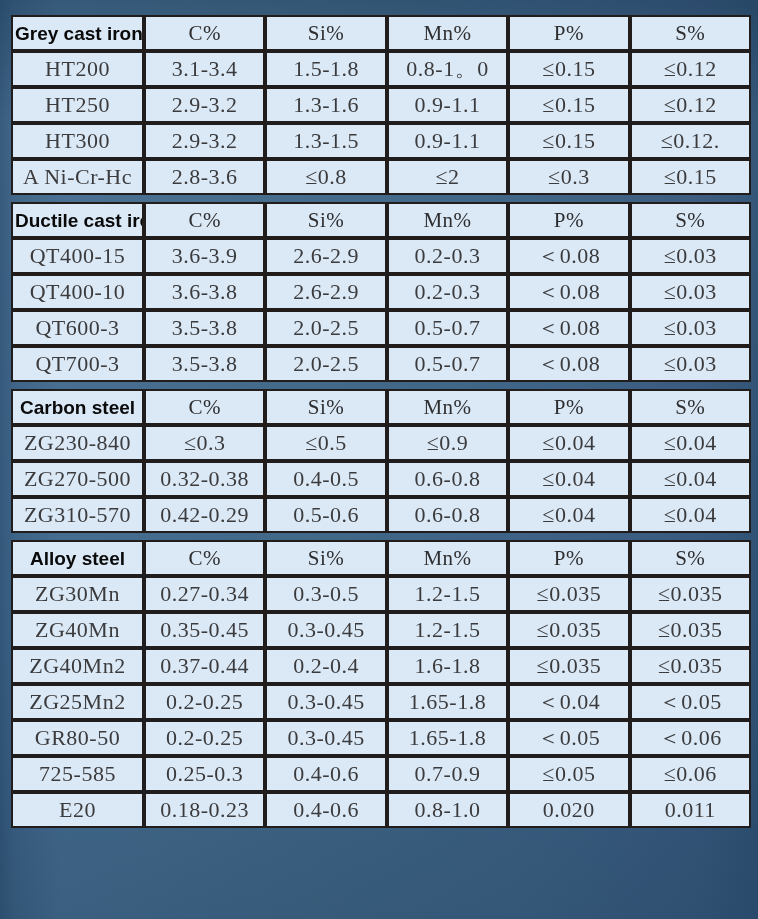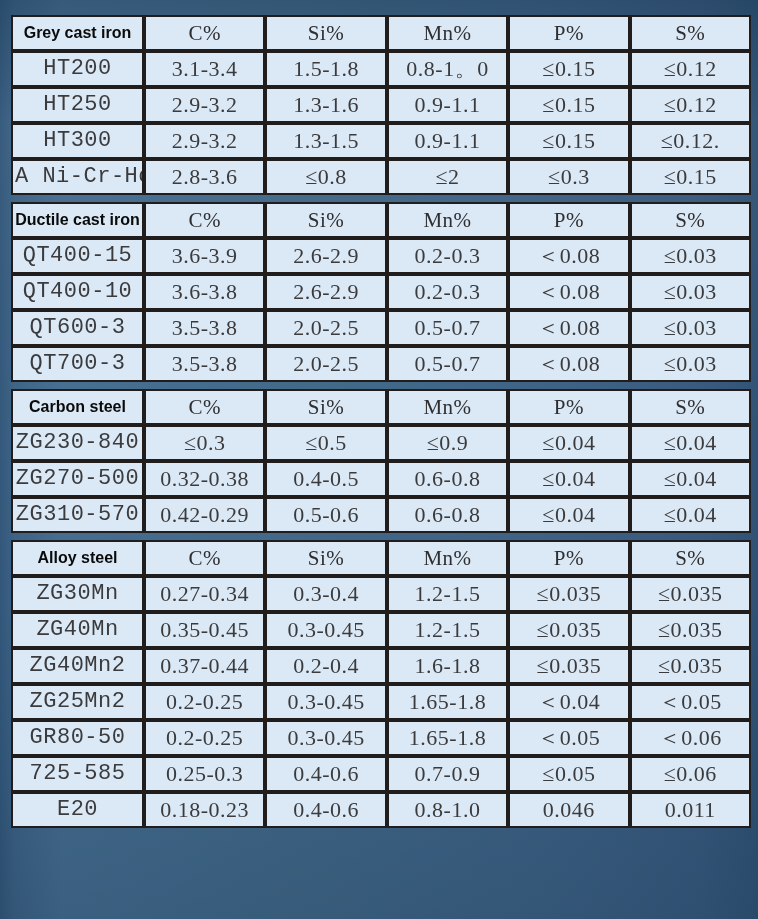--- a/index.html
+++ b/index.html
@@ -77,41 +77,41 @@
 
   
   tr.group-head td {
     font-size: 21px;
     color: #2e2e30;
   }
   tr.group-head td.grp-label {
     font-family: "Liberation Sans", "DejaVu Sans", sans-serif;
     font-weight: bold;
     color: #0a0a0a;
-    font-size: 16px;
+    font-size: 19px;
     letter-spacing: 0px;
   }
 
   
   tr.group-sep td {
     background: transparent;
     border: none;
     height: 7px;
     padding: 0;
     font-size: 0;
     line-height: 0;
   }
 
   td.unit-head {
     font-family: "Liberation Serif", "DejaVu Serif", serif;
     font-size: 21px;
   }
 
   
-  td.name-cell { letter-spacing: 1px; font-size: 21px; font-family: Liberation Mono, monospace; }
+  td.name-cell { letter-spacing: 1px; font-size: 21px; }
 </style>
 </head>
 <body>
 
 <div id="bg-wrap"></div>
 
 <div id="table-frame">
   <table class="spec">
     <colgroup>
       <col class="c-name">
@@ -247,21 +247,21 @@
           <td class="grp-label">Alloy steel</td>
           <td class="unit-head">C%</td>
           <td class="unit-head">Si%</td>
           <td class="unit-head">Mn%</td>
           <td class="unit-head">P%</td>
           <td class="unit-head">S%</td>
         </tr>
         <tr>
           <td class="name-cell">ZG30Mn</td>
           <td>0.27-0.34</td>
-          <td>0.3-0.4</td>
+          <td>0.3-0.5</td>
           <td>1.2-1.5</td>
           <td>≤0.035</td>
           <td>≤0.035</td>
         </tr>
         <tr>
           <td class="name-cell">ZG40Mn</td>
           <td>0.35-0.45</td>
           <td>0.3-0.45</td>
           <td>1.2-1.5</td>
           <td>≤0.035</td>
@@ -297,18 +297,18 @@
           <td>0.4-0.6</td>
           <td>0.7-0.9</td>
           <td>≤0.05</td>
           <td>≤0.06</td>
         </tr>
         <tr>
           <td class="name-cell">E20</td>
           <td>0.18-0.23</td>
           <td>0.4-0.6</td>
           <td>0.8-1.0</td>
-          <td>0.046</td>
+          <td>0.020</td>
           <td>0.011</td>
         </tr>
       </tbody>
   </table>
 </div>
 
 </body></html>

